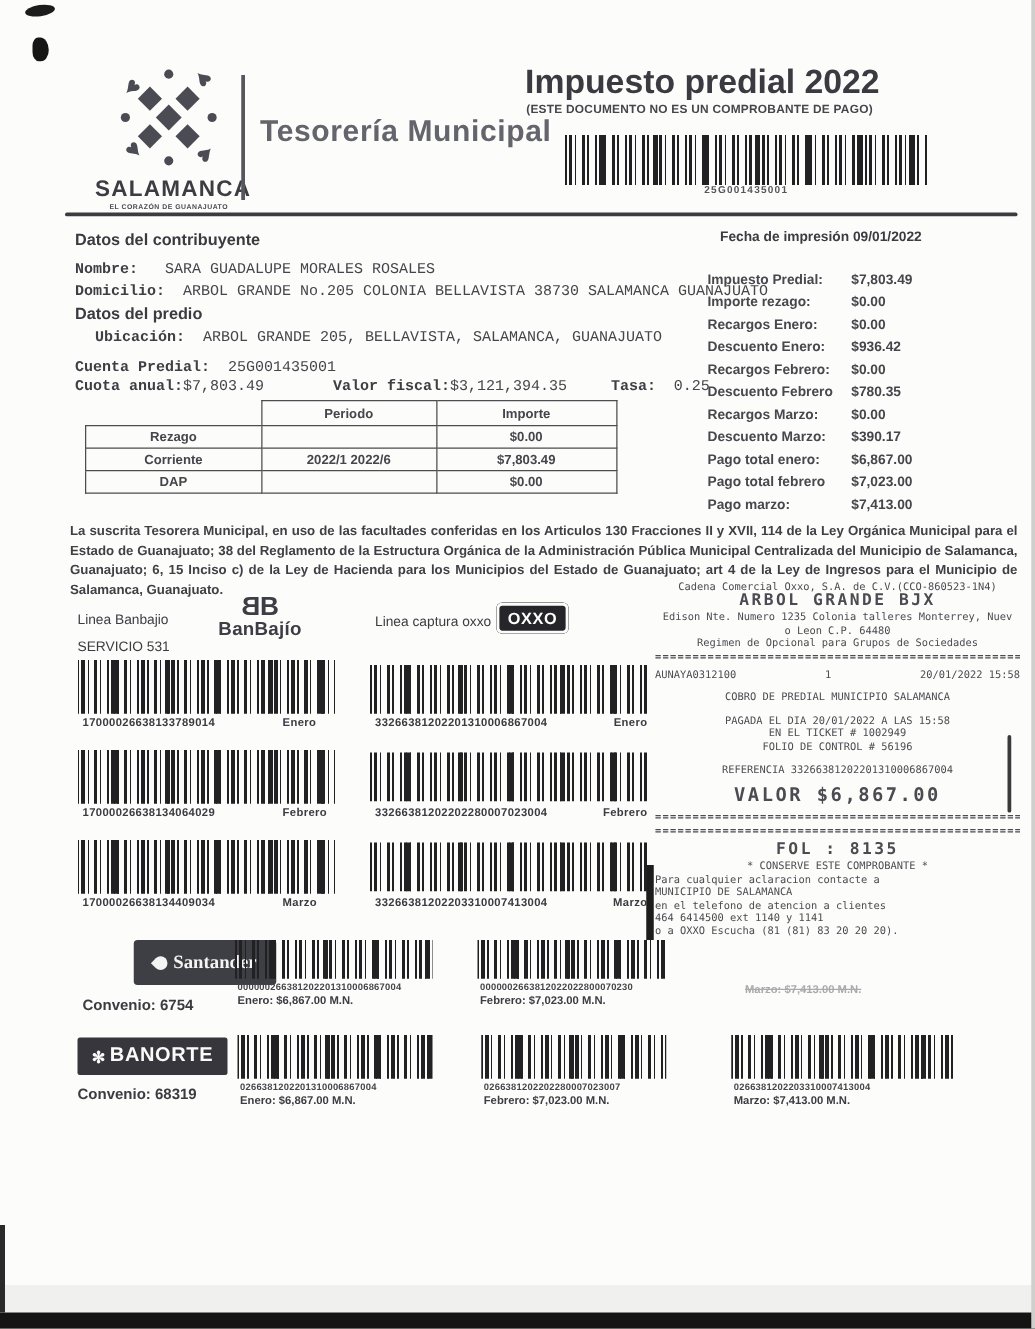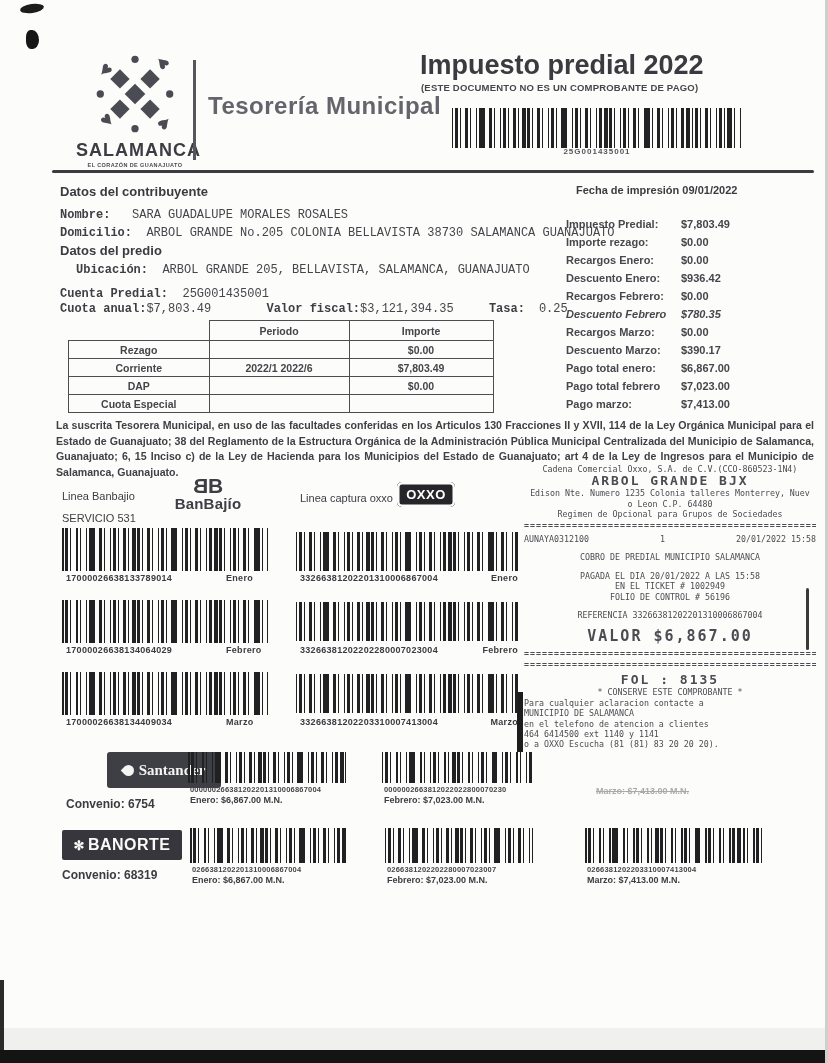--- a/index.html
+++ b/index.html
@@ -172,36 +172,31 @@
     <tr>
       <td>Corriente</td>
       <td>2022/1 2022/6</td>
       <td>$7,803.49</td>
     </tr>
     <tr>
       <td>DAP</td>
       <td></td>
       <td>$0.00</td>
     </tr>
-    <tr>
-      <td>Cuota Especial</td>
-      <td></td>
-      <td></td>
-    </tr>
   </tbody>
     </table>
 
   <div class="abs fecha" style="left:566px;top:184px;margin-left:10px;">Fecha de impresión 09/01/2022</div>
   <div class="abs" style="left:566px;top:218px;width:250px;height:200px;">
     <div class="sum-row" style="top:0;"><span>Impuesto Predial:</span><span class="val">$7,803.49</span></div>
     <div class="sum-row" style="top:18px;"><span>Importe rezago:</span><span class="val">$0.00</span></div>
     <div class="sum-row" style="top:36px;"><span>Recargos Enero:</span><span class="val">$0.00</span></div>
     <div class="sum-row" style="top:54px;"><span>Descuento Enero:</span><span class="val">$936.42</span></div>
     <div class="sum-row" style="top:72px;"><span>Recargos Febrero:</span><span class="val">$0.00</span></div>
-    <div class="sum-row" style="top:90px;font-style:italic;"><span>Descuento Febrero</span><span class="val">$780.35</span></div>
+    <div class="sum-row" style="top:90px;"><span>Descuento Febrero</span><span class="val">$780.35</span></div>
     <div class="sum-row" style="top:108px;"><span>Recargos Marzo:</span><span class="val">$0.00</span></div>
     <div class="sum-row" style="top:126px;"><span>Descuento Marzo:</span><span class="val">$390.17</span></div>
     <div class="sum-row" style="top:144px;"><span>Pago total enero:</span><span class="val">$6,867.00</span></div>
     <div class="sum-row" style="top:162px;"><span>Pago total febrero</span><span class="val">$7,023.00</span></div>
     <div class="sum-row" style="top:180px;"><span>Pago marzo:</span><span class="val">$7,413.00</span></div>
   </div>
 
   <div class="abs legal">La suscrita Tesorera Municipal, en uso de las facultades conferidas en los Articulos 130 Fracciones II y XVII, 114 de la Ley Orgánica Municipal para el Estado de Guanajuato; 38 del Reglamento de la Estructura Orgánica de la Administración Pública Municipal Centralizada del Municipio de Salamanca, Guanajuato; 6, 15 Inciso c) de la Ley de Hacienda para los Municipios del Estado de Guanajuato; art 4 de la Ley de Ingresos para el Municipio de Salamanca, Guanajuato.</div>
 
   <div class="abs lbl-bold" style="left:62px;top:490px;">Linea Banbajio</div>

